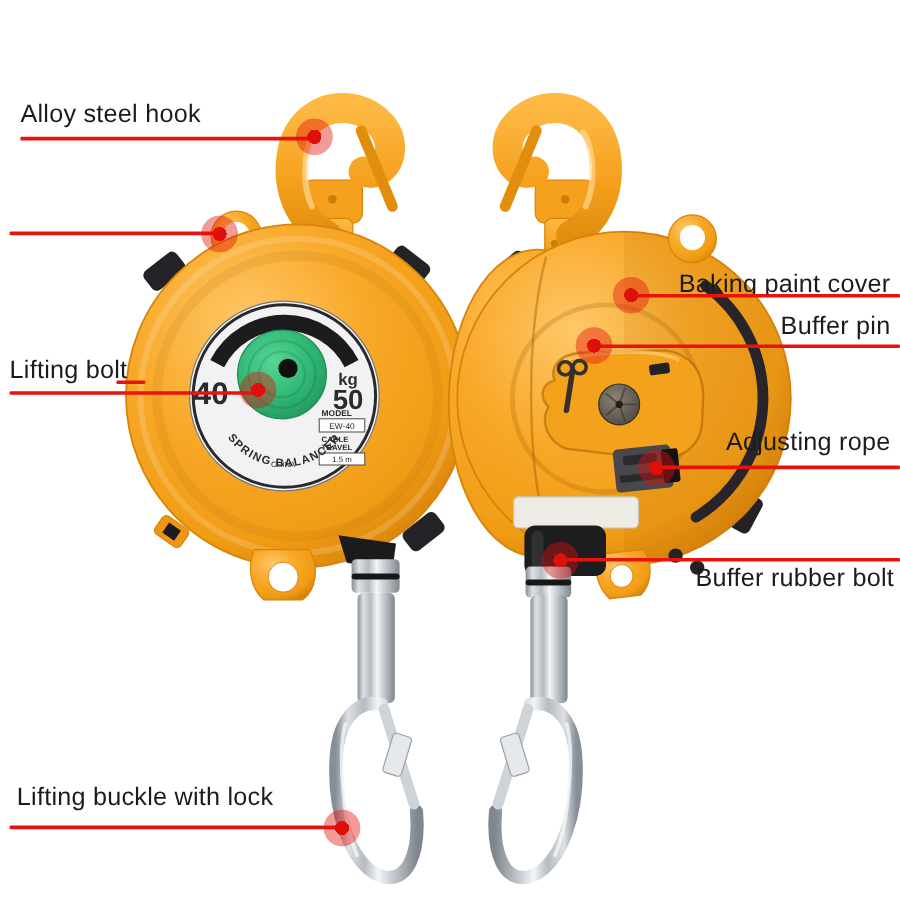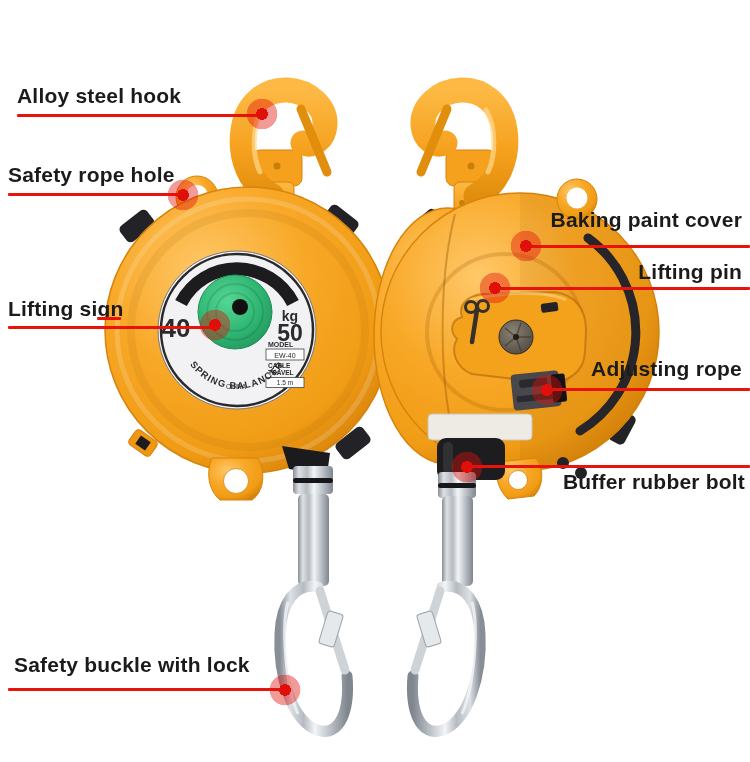--- a/index.html
+++ b/index.html
@@ -1,20 +1,20 @@
 <!DOCTYPE html>
 <html><head>
 <meta charset="utf-8">
 <style>
   html,body{margin:0;padding:0;background:#fff;}
   .canvas{position:relative;width:750px;height:762px;background:#ffffff;overflow:hidden;
           font-family:"Liberation Sans",sans-serif;}
   .art{position:absolute;left:0;top:0;}
   .anno{position:absolute;inset:0;pointer-events:none;}
-  .anno-label{position:absolute;font-size:21px;font-weight:700;color:#1b1b1b;
+  .anno-label{position:absolute;font-size:21px;font-weight:400;color:#1b1b1b;
               letter-spacing:.2px;white-space:nowrap;}
   .anno-line{position:absolute;height:3px;background:#e8140c;border-radius:1px;}
   .anno-dot{position:absolute;width:46px;height:46px;margin:-23px 0 0 -23px;border-radius:50%;
             background:radial-gradient(circle,#e10f0a 0 18%,rgba(225,15,10,.42) 18% 46%,rgba(225,15,10,0) 48%);}
   .svgtext{font-family:"Liberation Sans",sans-serif;fill:#2b2b2e;}
 </style>
 </head>
 <body>
 
 <div class="canvas">
@@ -216,46 +216,45 @@
     </g>
   </svg>
 
   <div class="anno">
     <span class="anno-label" style="left:17px;top:84px">Alloy steel hook</span>
     <div class="anno-line" style="left:17px;top:114px;width:246px"></div>
     <div class="anno-dot" style="left:262px;top:114px"></div>
   </div>
 
   <div class="anno">
-    <span class="anno-label" style="left:8px;top:163px">Safety rope hole</span>
     <div class="anno-line" style="left:8px;top:193px;width:176px"></div>
     <div class="anno-dot" style="left:183px;top:195px"></div>
   </div>
 
   <div class="anno">
-    <span class="anno-label" style="left:8px;top:297px">Lifting sign</span>
+    <span class="anno-label" style="left:8px;top:297px">Lifting bolt</span>
     <div class="anno-line" style="left:97px;top:317px;width:24px"></div>
     <div class="anno-line" style="left:8px;top:326px;width:208px"></div>
     <div class="anno-dot" style="left:215px;top:325px"></div>
   </div>
 
   <div class="anno">
-    <span class="anno-label" style="left:14px;top:653px">Safety buckle with lock</span>
+    <span class="anno-label" style="left:14px;top:653px">Lifting buckle with lock</span>
     <div class="anno-line" style="left:8px;top:688px;width:278px"></div>
     <div class="anno-dot" style="left:285px;top:690px"></div>
   </div>
 
   <div class="anno">
-    <span class="anno-label" style="right:8px;top:208px">Baking paint cover</span>
+    <span class="anno-label" style="right:8px;top:225px">Baking paint cover</span>
     <div class="anno-line" style="left:526px;top:245px;width:224px"></div>
     <div class="anno-dot" style="left:526px;top:246px"></div>
   </div>
 
   <div class="anno">
-    <span class="anno-label" style="right:8px;top:260px">Lifting pin</span>
+    <span class="anno-label" style="right:8px;top:260px">Buffer pin</span>
     <div class="anno-line" style="left:495px;top:287px;width:255px"></div>
     <div class="anno-dot" style="left:495px;top:288px"></div>
   </div>
 
   <div class="anno">
     <span class="anno-label" style="right:8px;top:357px">Adjusting rope</span>
     <div class="anno-line" style="left:547px;top:388px;width:203px"></div>
     <div class="anno-dot" style="left:547px;top:390px"></div>
   </div>
 

